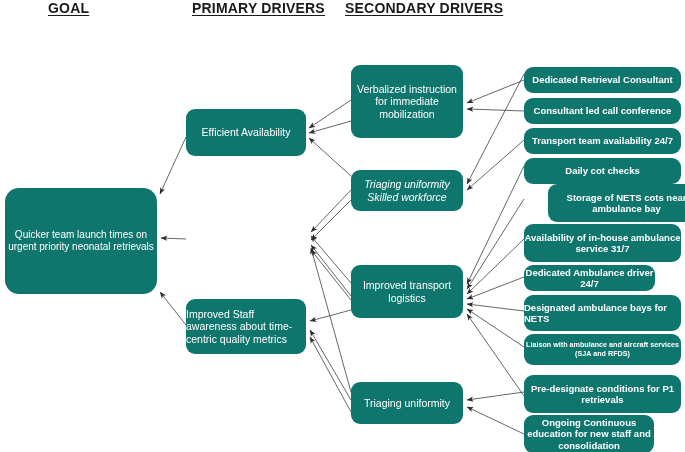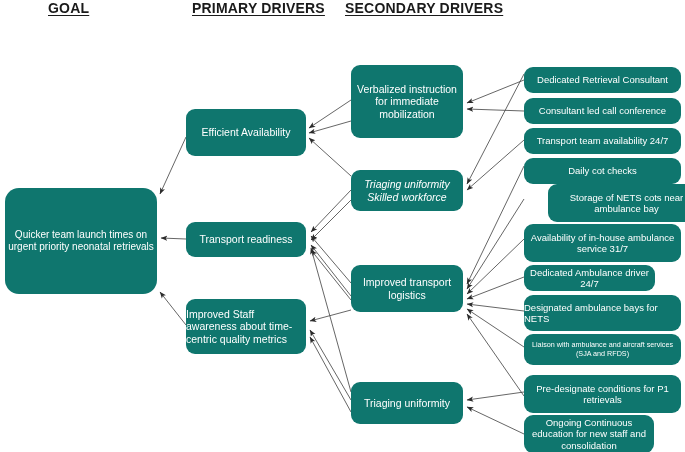--- a/index.html
+++ b/index.html
@@ -57,21 +57,21 @@
   .node.left-align {
     justify-content: flex-start;
     text-align: left;
   }
   .node-goal {
     border-radius: 14px;
     font-size: 10px;
   }
   .node-primary { font-size: 10.5px; }
   .node-secondary-mid { font-size: 10.5px; }
-  .node-tertiary { font-size: 9.5px; }
+  .node-tertiary { font-size: 9.5px; font-weight: bold; }
   .node-tertiary.tiny { font-size: 7.2px; }
 </style>
 </head>
 <body>
 
 <div id="canvas">
 
   <div class="col-header" id="hdr-goal">GOAL</div>
   <div class="col-header" id="hdr-primary">PRIMARY DRIVERS</div>
   <div class="col-header" id="hdr-secondary">SECONDARY DRIVERS</div>
@@ -117,34 +117,31 @@
     </g>
   </svg>
 
   <div class="node node-goal" style="left:5px; top:188px; width:152px; height:106px;">
     <span>Quicker team launch times on urgent priority neonatal retrievals</span>
   </div>
 
   <div class="node node-primary" style="left:186px; top:109px; width:120px; height:47px;">
     <span>Efficient Availability</span>
   </div>
-  <div class="node node-primary" style="left:186px; top:222px; width:120px; height:35px;">
-    <span>Transport readiness</span>
-  </div>
   <div class="node node-primary left-align" style="left:186px; top:299px; width:120px; height:55px;">
     <span>Improved Staff awareness about time-centric quality metrics</span>
   </div>
 
   <div class="node node-secondary-mid" style="left:351px; top:65px; width:112px; height:73px;">
     <span>Verbalized instruction for immediate mobilization</span>
   </div>
   <div class="node node-secondary-mid" style="left:351px; top:170px; width:112px; height:41px;font-style:italic;">
     <span>Triaging uniformity Skilled workforce</span>
   </div>
-  <div class="node node-secondary-mid" style="left:351px; top:265px; width:112px; height:47px;">
+  <div class="node node-secondary-mid" style="left:351px; top:265px; width:112px; height:53px;">
     <span>Improved transport logistics</span>
   </div>
   <div class="node node-secondary-mid" style="left:351px; top:382px; width:112px; height:42px;">
     <span>Triaging uniformity</span>
   </div>
 
   <div class="node node-tertiary" style="left:524px; top:67px; width:157px; height:26px;">
     <span>Dedicated Retrieval Consultant</span>
   </div>
   <div class="node node-tertiary" style="left:524px; top:98px; width:157px; height:26px;">

